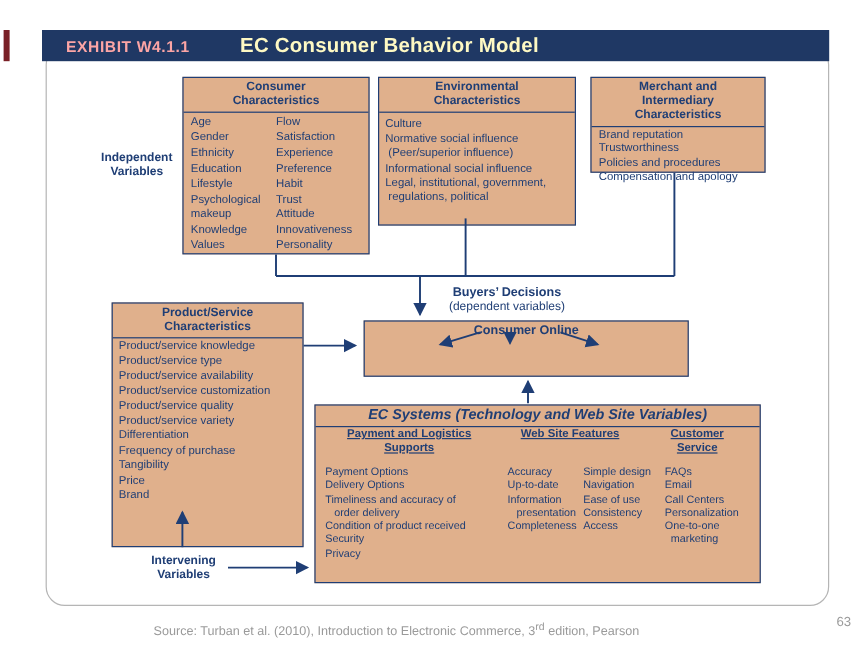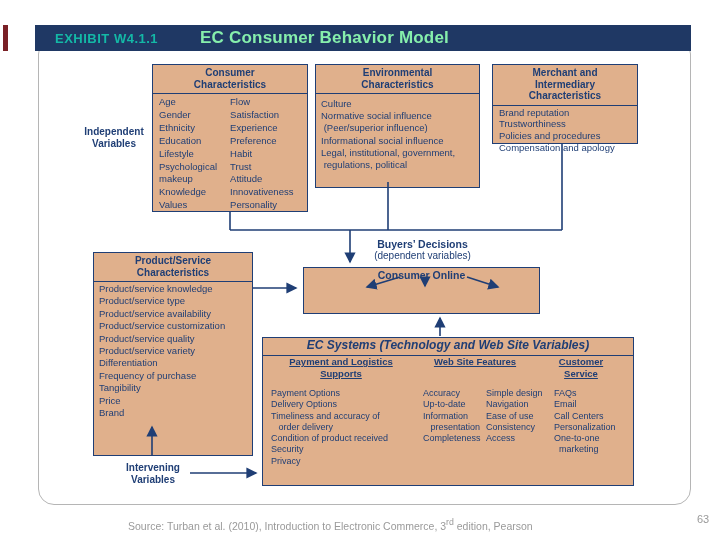--- a/index.html
+++ b/index.html
@@ -1,22 +1,22 @@
 <!DOCTYPE html>
 <html><head>
 <meta charset="utf-8">
 <style>
   html,body{margin:0;padding:0;}
   .slide{position:relative;width:720px;height:540px;background:#ffffff;overflow:hidden;
          font-family:"Liberation Sans",sans-serif;color:#1f3e75;}
   .red-tab{position:absolute;left:3px;top:25px;width:5px;height:26px;background:#7a2026;}
   .banner{position:absolute;left:35px;top:25px;width:656px;height:26px;background:#1f3864;
           display:flex;align-items:center;z-index:3;}
-  .banner .exhibit{color:#14b8a6;font-weight:700;font-size:13px;letter-spacing:.5px;margin-left:20px;}
-  .banner .big{color:#86efac;font-weight:700;font-size:17px;margin-left:42px;letter-spacing:.2px;}
+  .banner .exhibit{color:#fca5a5;font-weight:700;font-size:13px;letter-spacing:.5px;margin-left:20px;}
+  .banner .big{color:#fef9c3;font-weight:700;font-size:17px;margin-left:42px;letter-spacing:.2px;}
   .frame{position:absolute;left:38px;top:38px;width:651px;height:465px;border:1px solid #b5b5b5;
          border-radius:16px;z-index:1;}
   .box{position:absolute;background:#e0b08c;border:1.5px solid #1f3e75;box-sizing:border-box;z-index:2;}
   .box-hdr{font-weight:700;text-align:center;border-bottom:1.5px solid #1f3e75;white-space:pre-line;
            font-size:10px;line-height:11.5px;padding:2px 16px 3px;}
   .lines{white-space:pre-line;font-size:9.5px;line-height:12.5px;}
   .sm{font-size:9px;line-height:11.3px;}
   .cols{display:flex;padding:2px 0 0 6px;}
   .lbl{position:absolute;font-weight:700;font-size:10px;line-height:12px;text-align:center;
        white-space:pre-line;z-index:2;}
@@ -104,21 +104,21 @@
 Differentiation
 Frequency of purchase
 Tangibility
 Price
 Brand</div>
   </div>
 
   <div class="lbl" style="left:330px;top:238px;width:185px;font-size:10.5px;">Buyers’ Decisions</div>
   <div class="lbl plain" style="left:330px;top:250px;width:185px;">(dependent variables)</div>
 
-  <div class="box" style="left:303px;top:267px;width:237px;height:47px;">
+  <div class="box" style="left:303px;top:267px;width:271px;height:47px;">
     <div style="font-weight:700;font-size:10.5px;text-align:center;padding-top:1px;">Consumer Online</div>
   </div>
   <div class="subbox" style="left:315px;top:291px;width:66px;height:20px;">Intention</div>
   <div class="subbox" style="left:393px;top:291px;width:62px;height:20px;">Purchase</div>
   <div class="subbox" style="left:472px;top:291px;width:64px;height:20px;">Repurchase</div>
 
   <div class="box" style="left:262px;top:337px;width:372px;height:149px;">
     <div class="box-hdr" style="font-size:12px;font-style:italic;">EC Systems (Technology and Web Site Variables)</div>
     <div class="colhdr" style="left:8px;top:18px;width:140px;">Payment and Logistics
 Supports</div>

